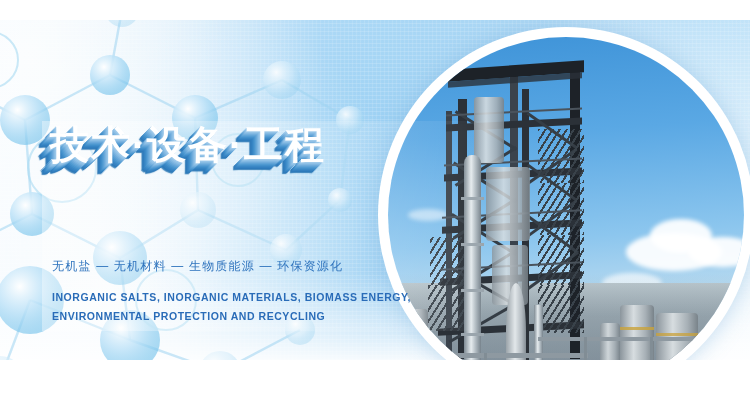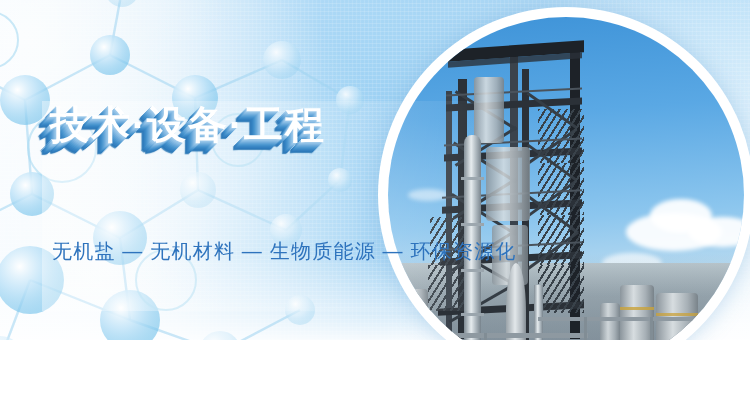--- a/index.html
+++ b/index.html
@@ -3,20 +3,21 @@
 <meta charset="utf-8">
 <style>
   html,body{margin:0;padding:0;background:#fff;}
   body{font-family:"Liberation Sans","DejaVu Sans",sans-serif;}
 
   #banner{
     position:relative;
     width:750px;height:340px;
     overflow:hidden;
     background:linear-gradient(118deg,#dff0fb 0%,#cfe8fa 18%,#9ed2f4 42%,#7cc0ee 60%,#a9d8f6 78%,#dcefFB 100%);
+    margin-top:20px;
   }
 
   
   .wash{position:absolute;inset:0;pointer-events:none;}
   .wash-a{background:
      radial-gradient(circle at 14% 78%, rgba(255,255,255,.85) 0%, rgba(255,255,255,0) 46%),
      radial-gradient(circle at 4% 12%, rgba(255,255,255,.75) 0%, rgba(255,255,255,0) 38%),
      radial-gradient(circle at 92% 86%, rgba(255,255,255,.8) 0%, rgba(255,255,255,0) 44%),
      radial-gradient(circle at 78% 6%, rgba(255,255,255,.45) 0%, rgba(255,255,255,0) 40%);}
   .wash-grid{
@@ -85,21 +86,21 @@
       -4px 4px 0 #6eabdb, -5px 5px 0 #5ea2d6, -6px 6px 0 #4f99d1,
       -7px 7px 0 #4390cb, -8px 8px 0 #3a87c5, -9px 9px 0 #3480c0,
       -10px 10px 0 #2e7aba, -11px 11px 1px rgba(32,112,175,.85);
   }
   .hl-1{font-size:39px;}
   .hl-2{font-size:47px;margin-top:8px;}
 
   
   #sub-cn{
     position:absolute;left:52px;top:238px;
-    font-size:20px;color:#2e73bd;letter-spacing:1.2px;white-space:nowrap;
+    font-size:12px;color:#2e73bd;letter-spacing:1.2px;white-space:nowrap;
     font-family:"Liberation Sans","DejaVu Sans",sans-serif;
   }
   #sub-en{
     position:absolute;left:52px;top:268px;width:400px;
     font-size:10.5px;font-weight:bold;color:#2a6cb8;
     letter-spacing:.55px;line-height:1.85;text-transform:uppercase;
   }
 </style>
 </head>
 <body>
@@ -281,14 +282,15 @@
     </div>
   </div>
 
   <div id="text-panel"></div>
 
   <div id="headline">
     <div class="hl-line hl-1">技术·设备·工程</div>
   </div>
 
   <div id="sub-cn">无机盐 —  无机材料 — 生物质能源 — 环保资源化</div>
+  <div id="sub-en">INORGANIC SALTS, INORGANIC MATERIALS, BIOMASS ENERGY, ENVIRONMENTAL PROTECTION AND RECYCLING</div>
 
 </div>
 
 </body></html>

